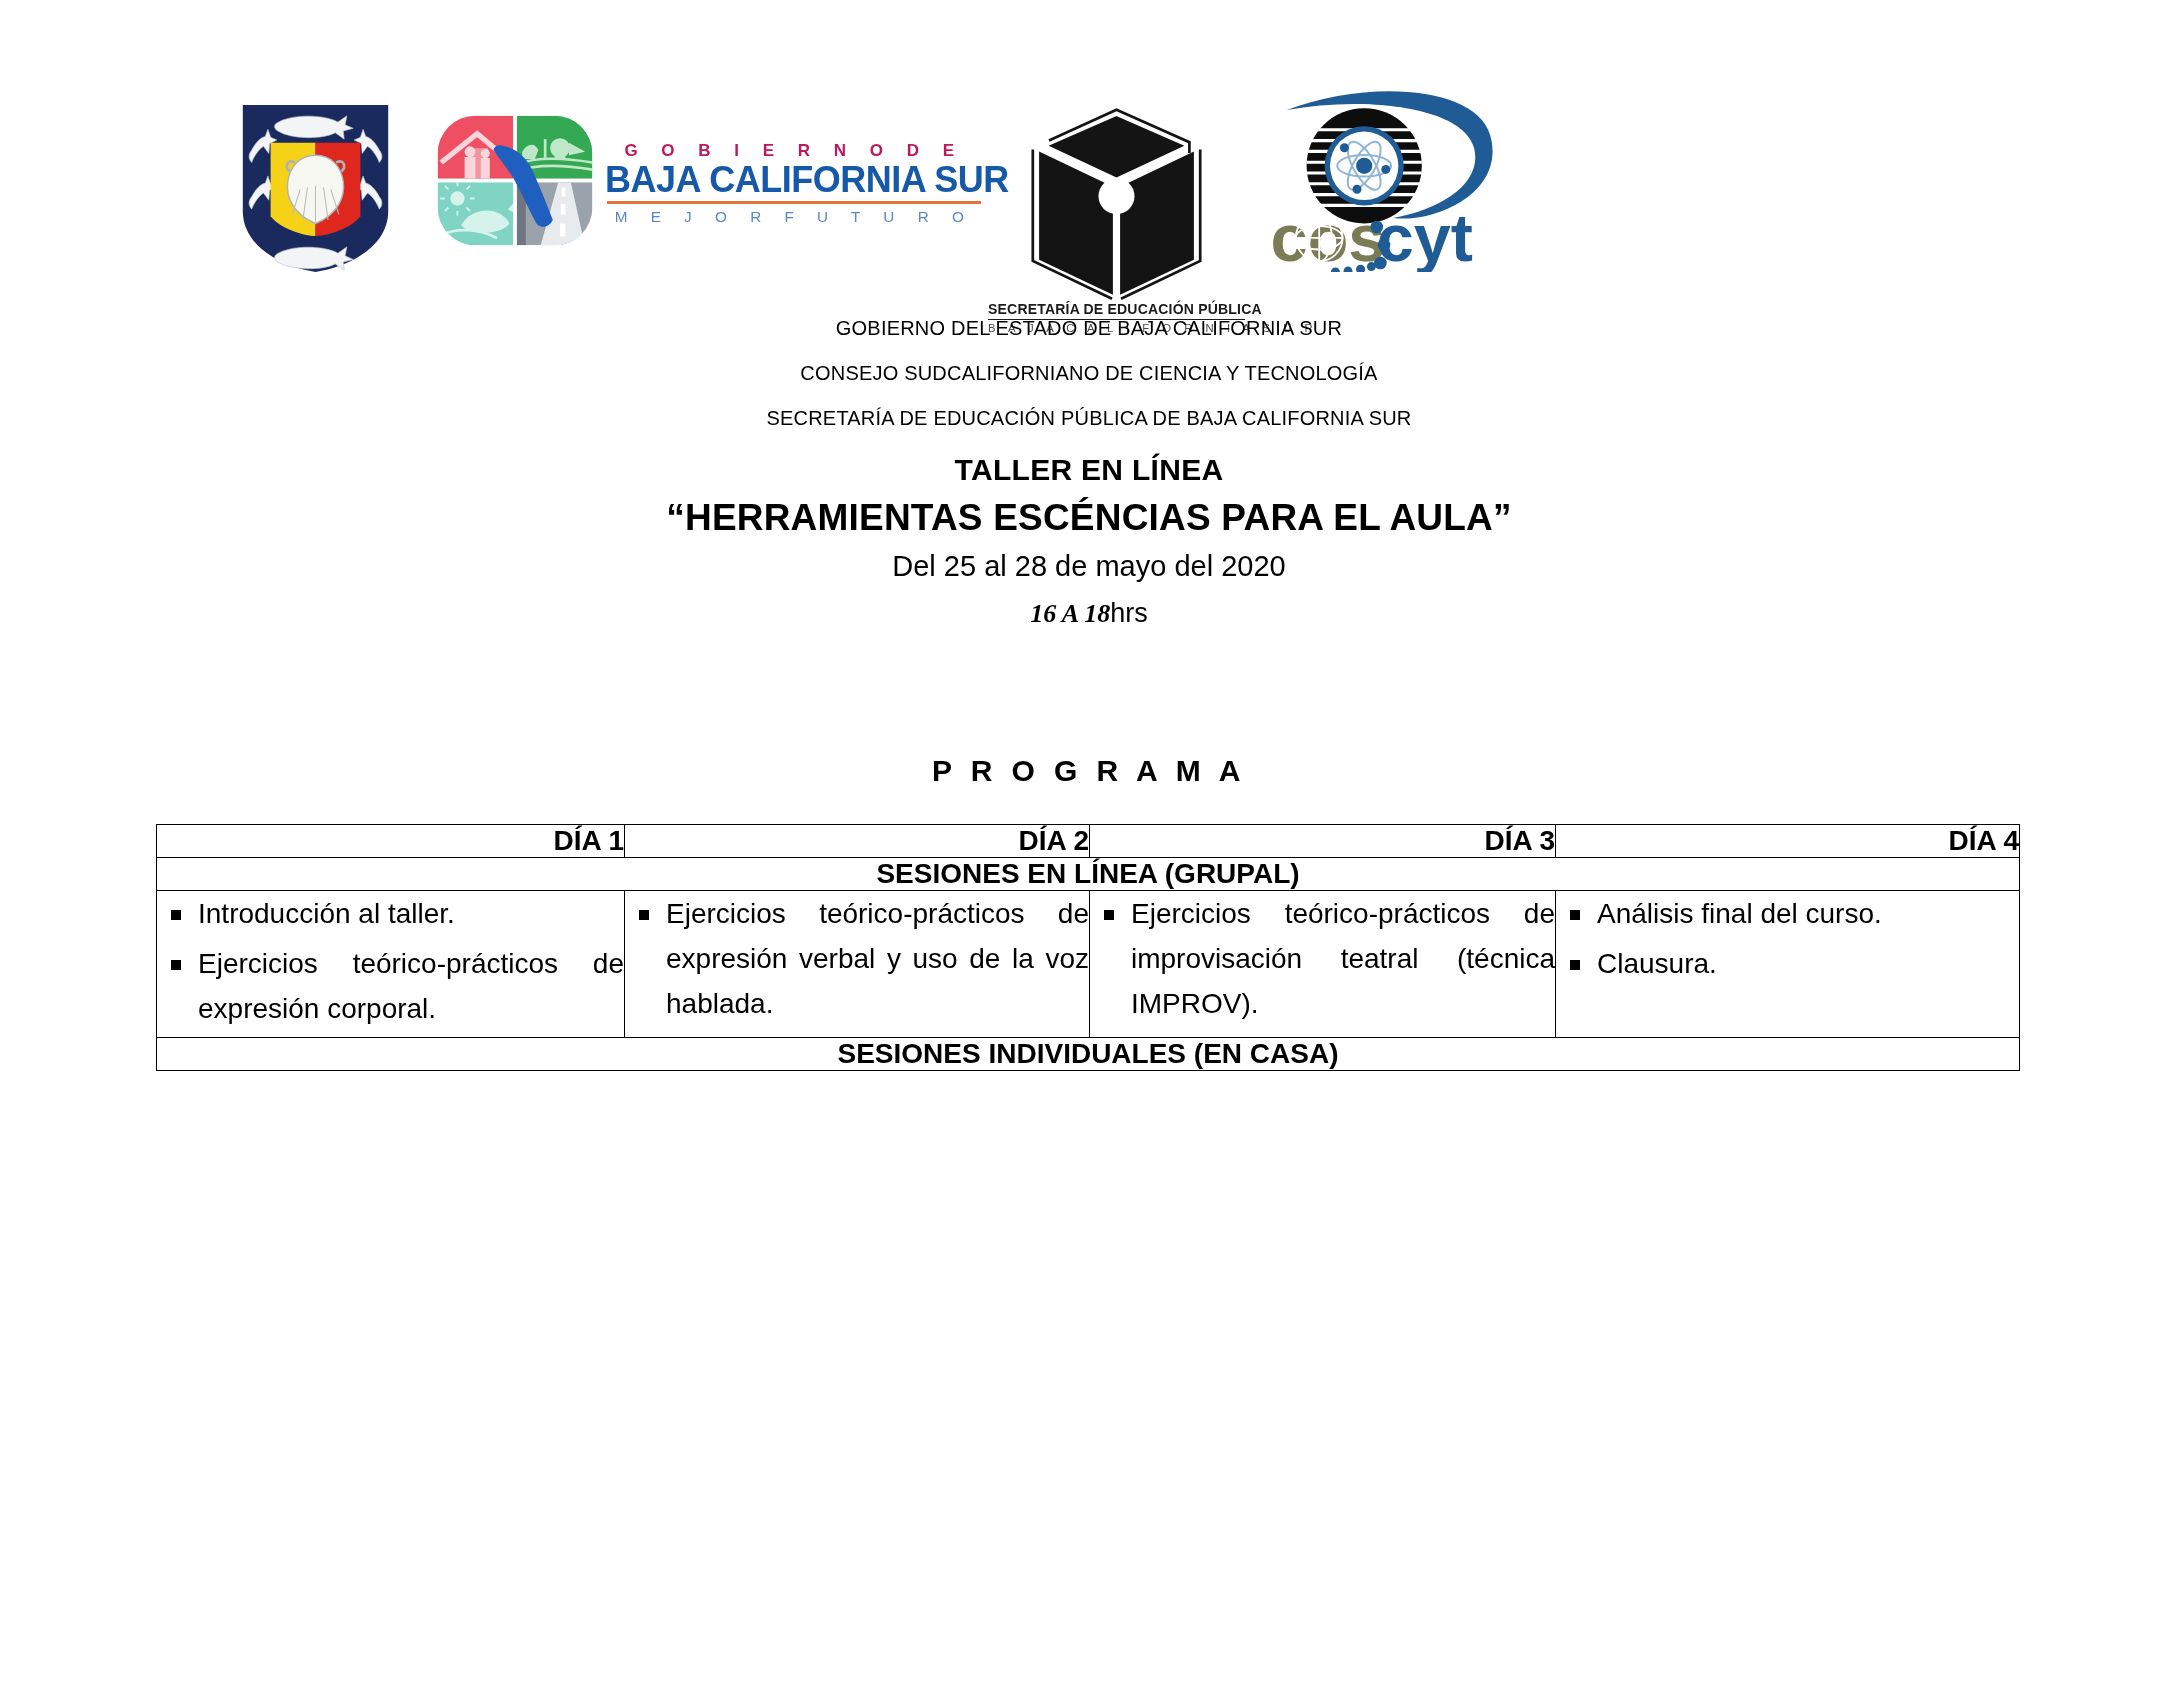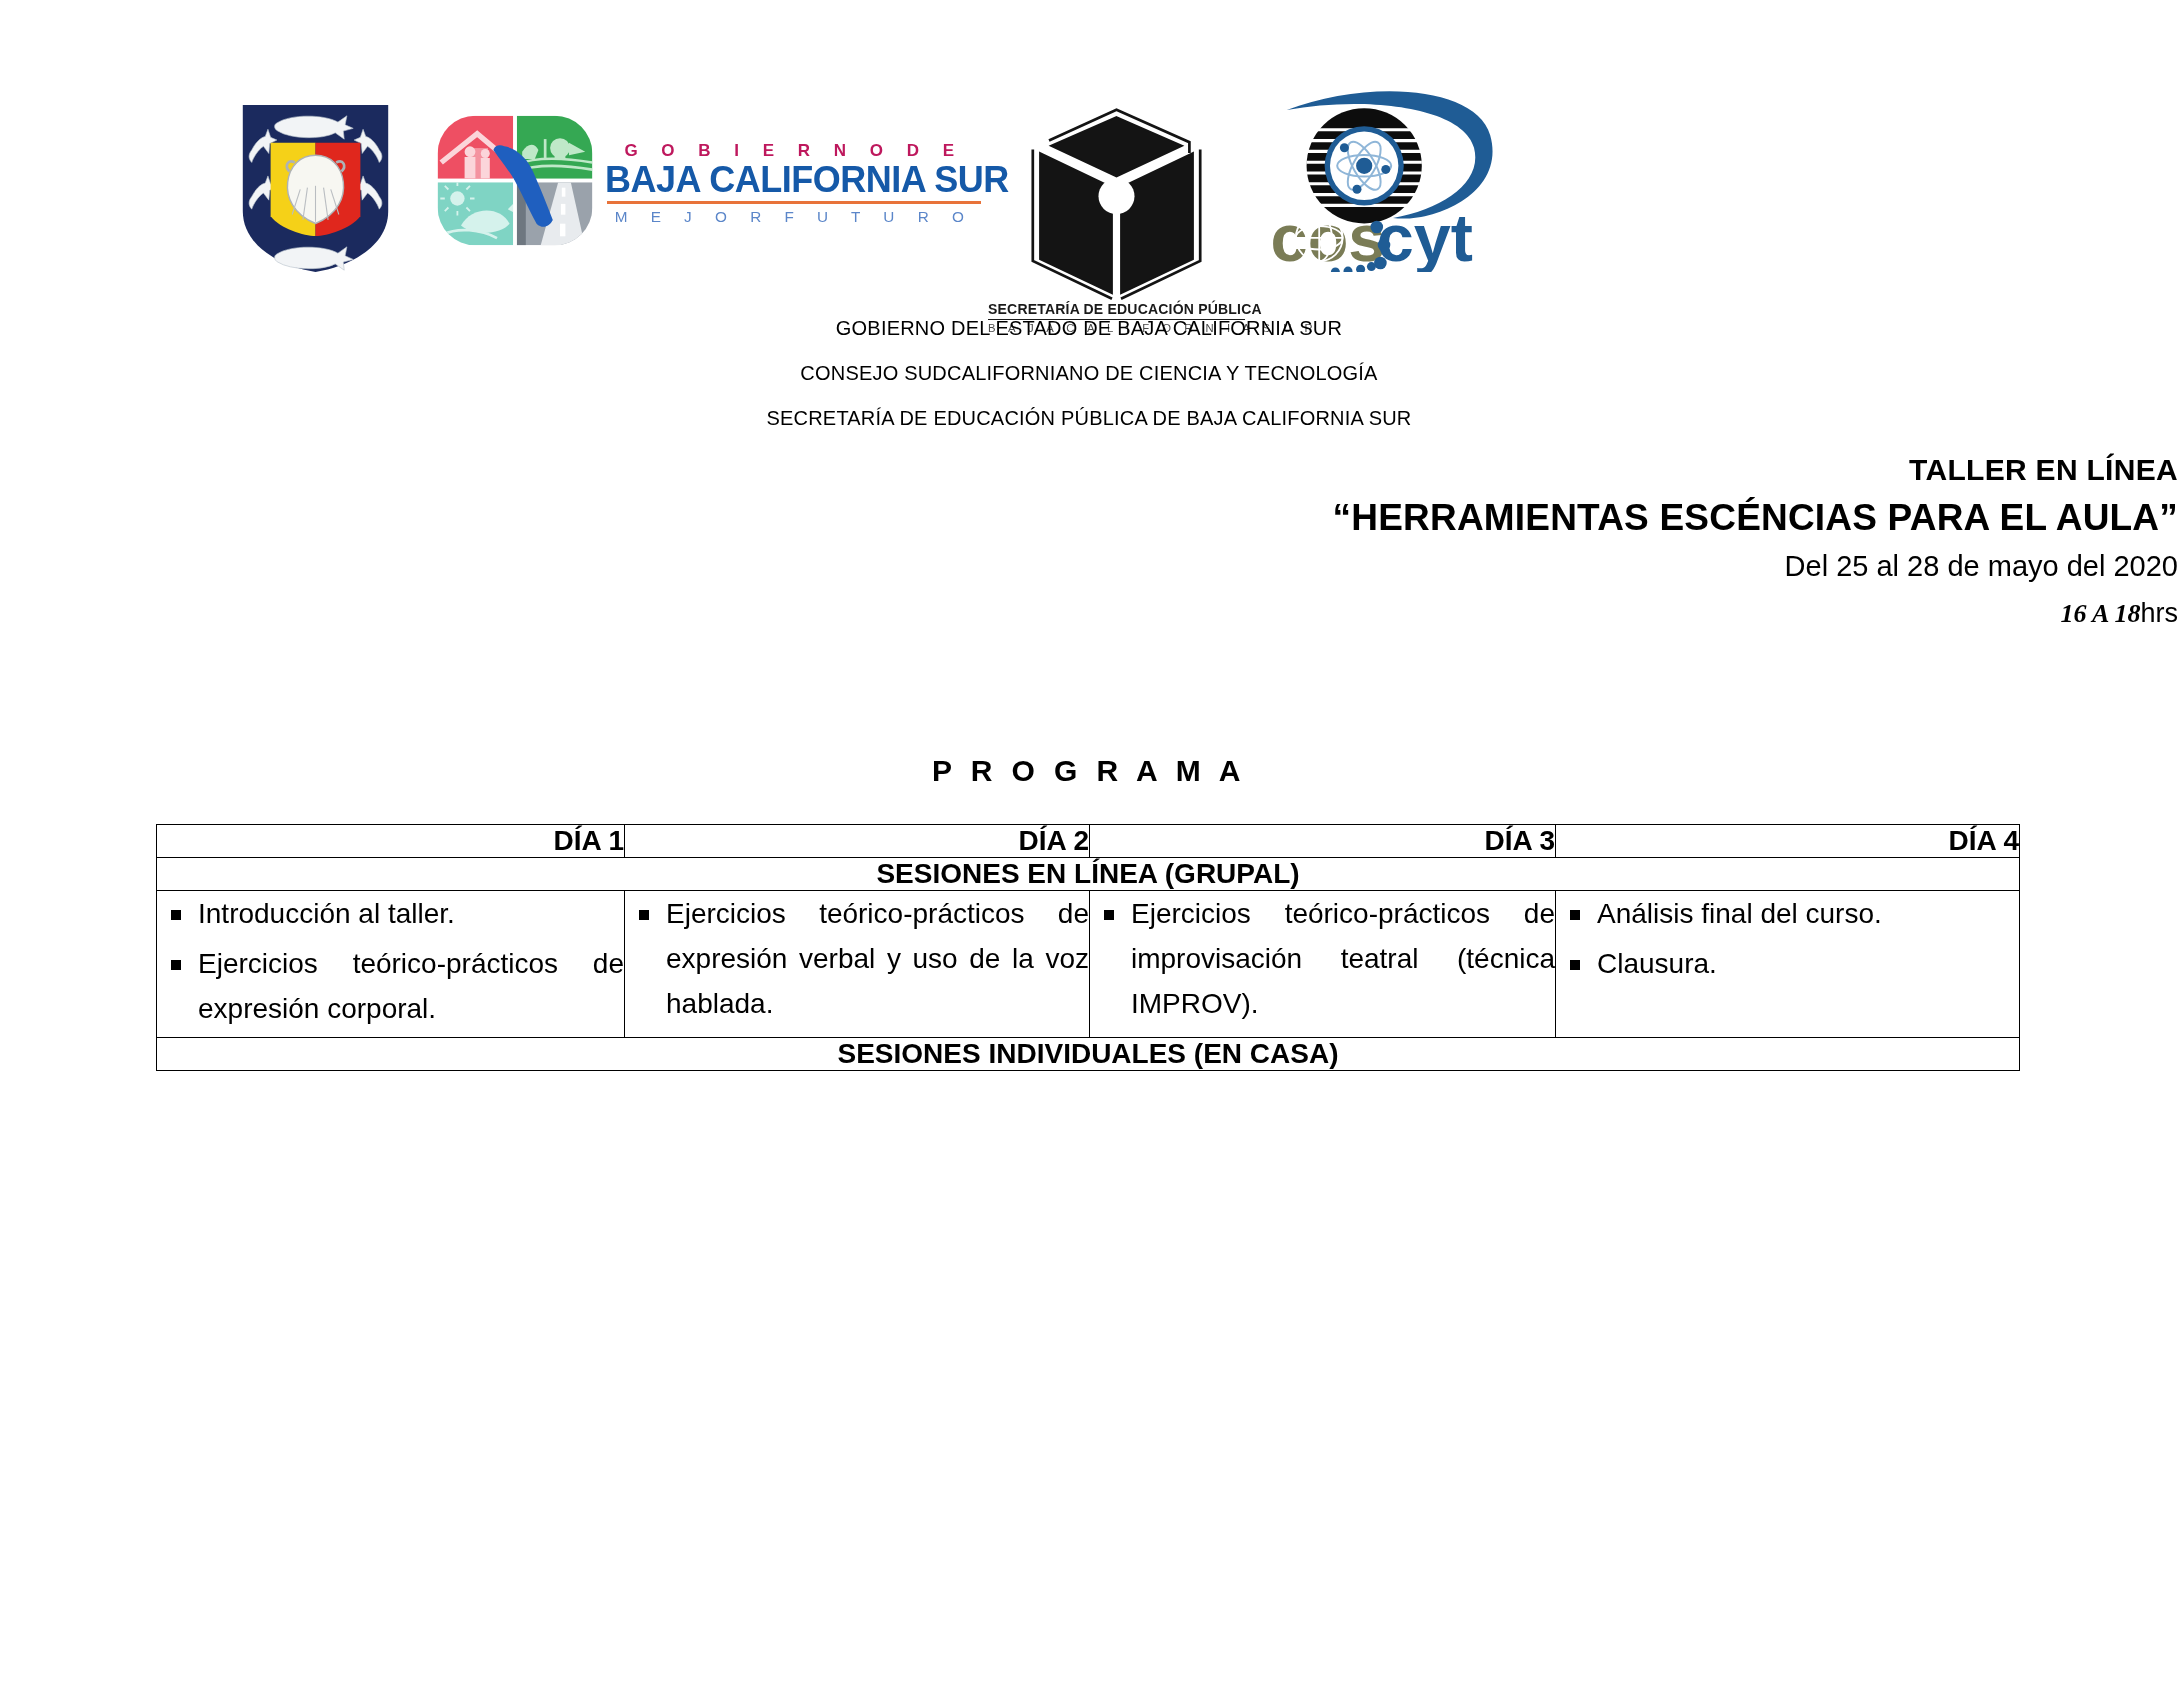--- a/index.html
+++ b/index.html
@@ -135,21 +135,21 @@
     font-size: 20px;
     line-height: 45px;
     letter-spacing: 0.2px;
   }
 
   .title-block {
     position: absolute;
     left: 0;
     top: 446px;
     width: 2178px;
-    text-align: right;
+    text-align: center;
   }
   .t-line1 {
     font-size: 30px;
     font-weight: 700;
     line-height: 47px;
     letter-spacing: 0.3px;
   }
   .t-line2 {
     font-size: 37px;
     font-weight: 700;

